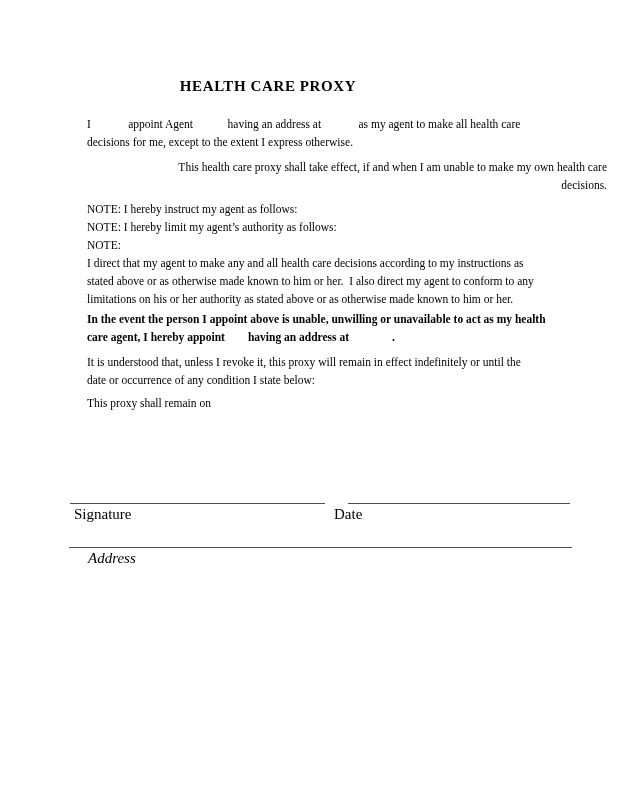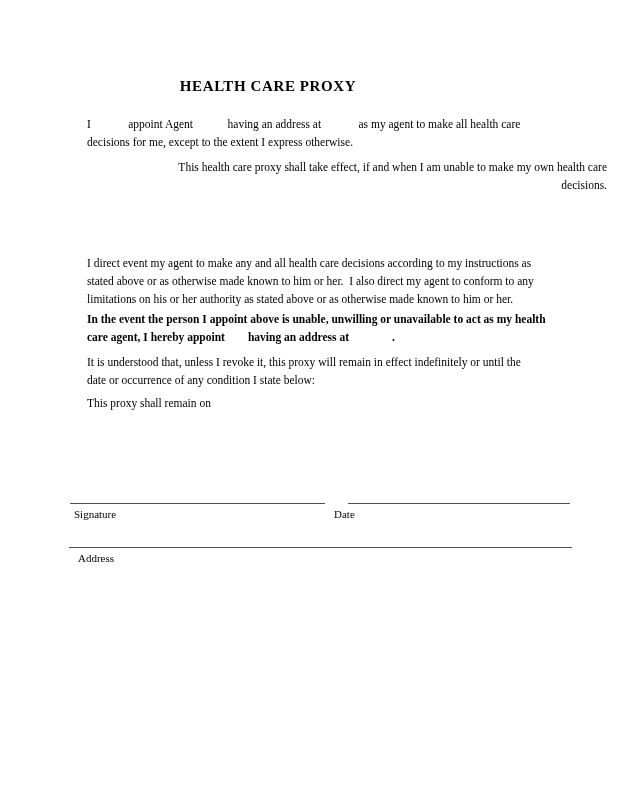--- a/index.html
+++ b/index.html
@@ -46,42 +46,45 @@
   .rule {
     position: absolute;
     height: 0;
     border-top: 1.2px solid #4f4f4f;
   }
   .rule-signature { top: 503px; left: 70px;  width: 255px; }
   .rule-date      { top: 503px; left: 348px; width: 222px; }
   .rule-address   { top: 547px; left: 69px;  width: 503px; }
   .line-label {
     position: absolute;
-    font-size: 11px;
+    font-size: 15px;
     line-height: 14px;
   }
   .label-signature { top: 507px; left: 74px; }
   .label-date      { top: 507px; left: 334px; }
-  .label-address   { top: 551px; left: 78px; }
+  .label-address   { top: 551px; left: 88px; font-style: italic; }
 </style>
 </head>
 <body>
 
 <div class="page">
 
   <h1 class="doc-title">HEALTH CARE PROXY</h1>
 
   <div class="para para-appointment">I             appoint Agent            having an address at             as my agent to make all health care
 decisions for me, except to the extent I express otherwise.</div>
 
   <div class="para para-effectiveness">This health care proxy shall take effect, if and when I am unable to make my own health care
 decisions.</div>
 
+  <div class="para para-notes">NOTE: I hereby instruct my agent as follows:
+NOTE: I hereby limit my agent’s authority as follows:
+NOTE:</div>
 
-  <div class="para para-directions">I direct event my agent to make any and all health care decisions according to my instructions as
+  <div class="para para-directions">I direct that my agent to make any and all health care decisions according to my instructions as
 stated above or as otherwise made known to him or her.  I also direct my agent to conform to any
 limitations on his or her authority as stated above or as otherwise made known to him or her.</div>
 
   <div class="para para-alternate">In the event the person I appoint above is unable, unwilling or unavailable to act as my health
 care agent, I hereby appoint        having an address at               .</div>
 
   <div class="para para-duration">It is understood that, unless I revoke it, this proxy will remain in effect indefinitely or until the
 date or occurrence of any condition I state below:</div>
 
   <div class="para para-expiration">This proxy shall remain on</div>

